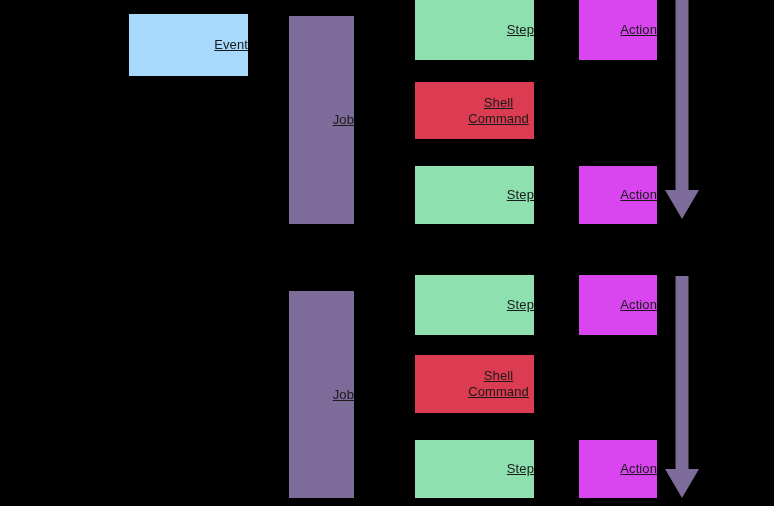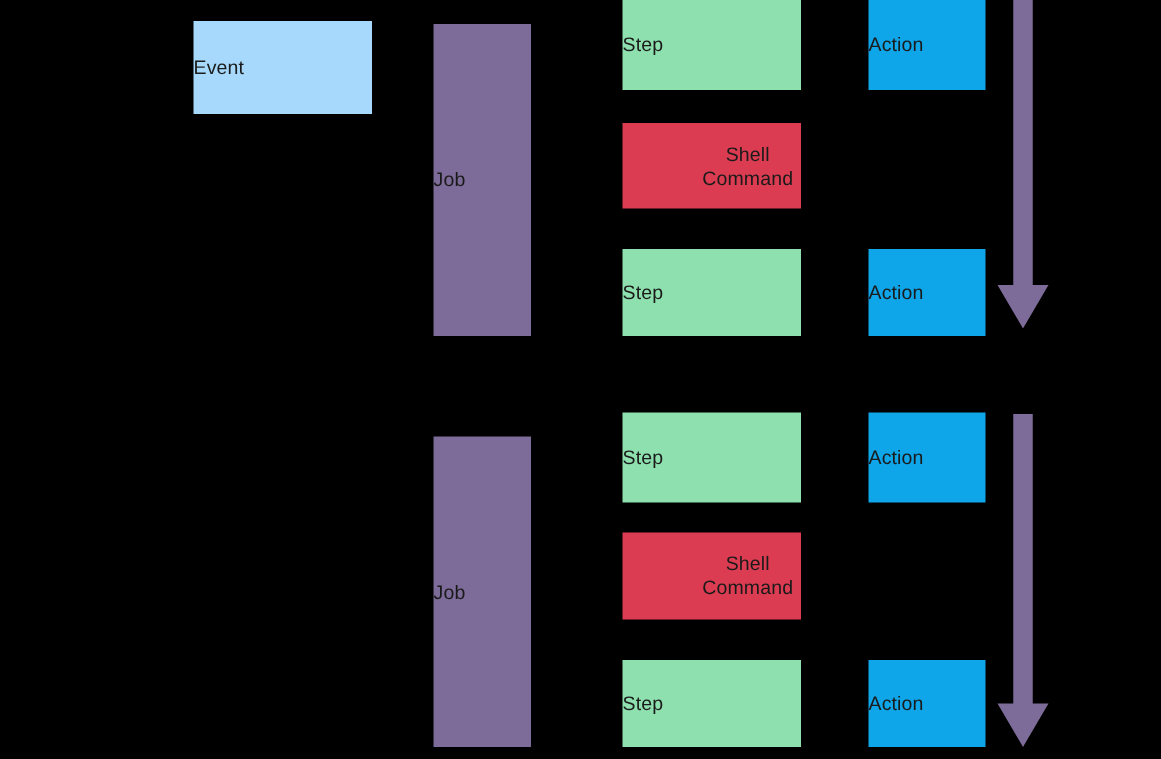--- a/index.html
+++ b/index.html
@@ -12,32 +12,33 @@
     width: 774px;
     height: 506px;
     background: #000000;
     overflow: hidden;
     font-family: "Liberation Sans", sans-serif;
   }
   .node {
     position: absolute;
     display: flex;
     align-items: center;
-    justify-content: flex-start;
+    justify-content: flex-end;
     color: #1a1a1a;
     font-size: 13px;
     line-height: 1.2;
     text-align: center;
     box-sizing: border-box;
     letter-spacing: 0.1px;
+    text-decoration: underline;
   }
   .node-event  { background: #a6d9fb; }
   .node-job    { background: #7d6b99; }
   .node-step   { background: #8ee0af; }
-  .node-action { background: #0ea5e9; }
+  .node-action { background: #d946ef; }
   .node-shell  { background: #dc3c51; padding-left: 48px; }
 
   .arrow {
     position: absolute;
     pointer-events: none;
   }
   .arrow svg { display: block; }
 </style>
 </head>
 <body>

